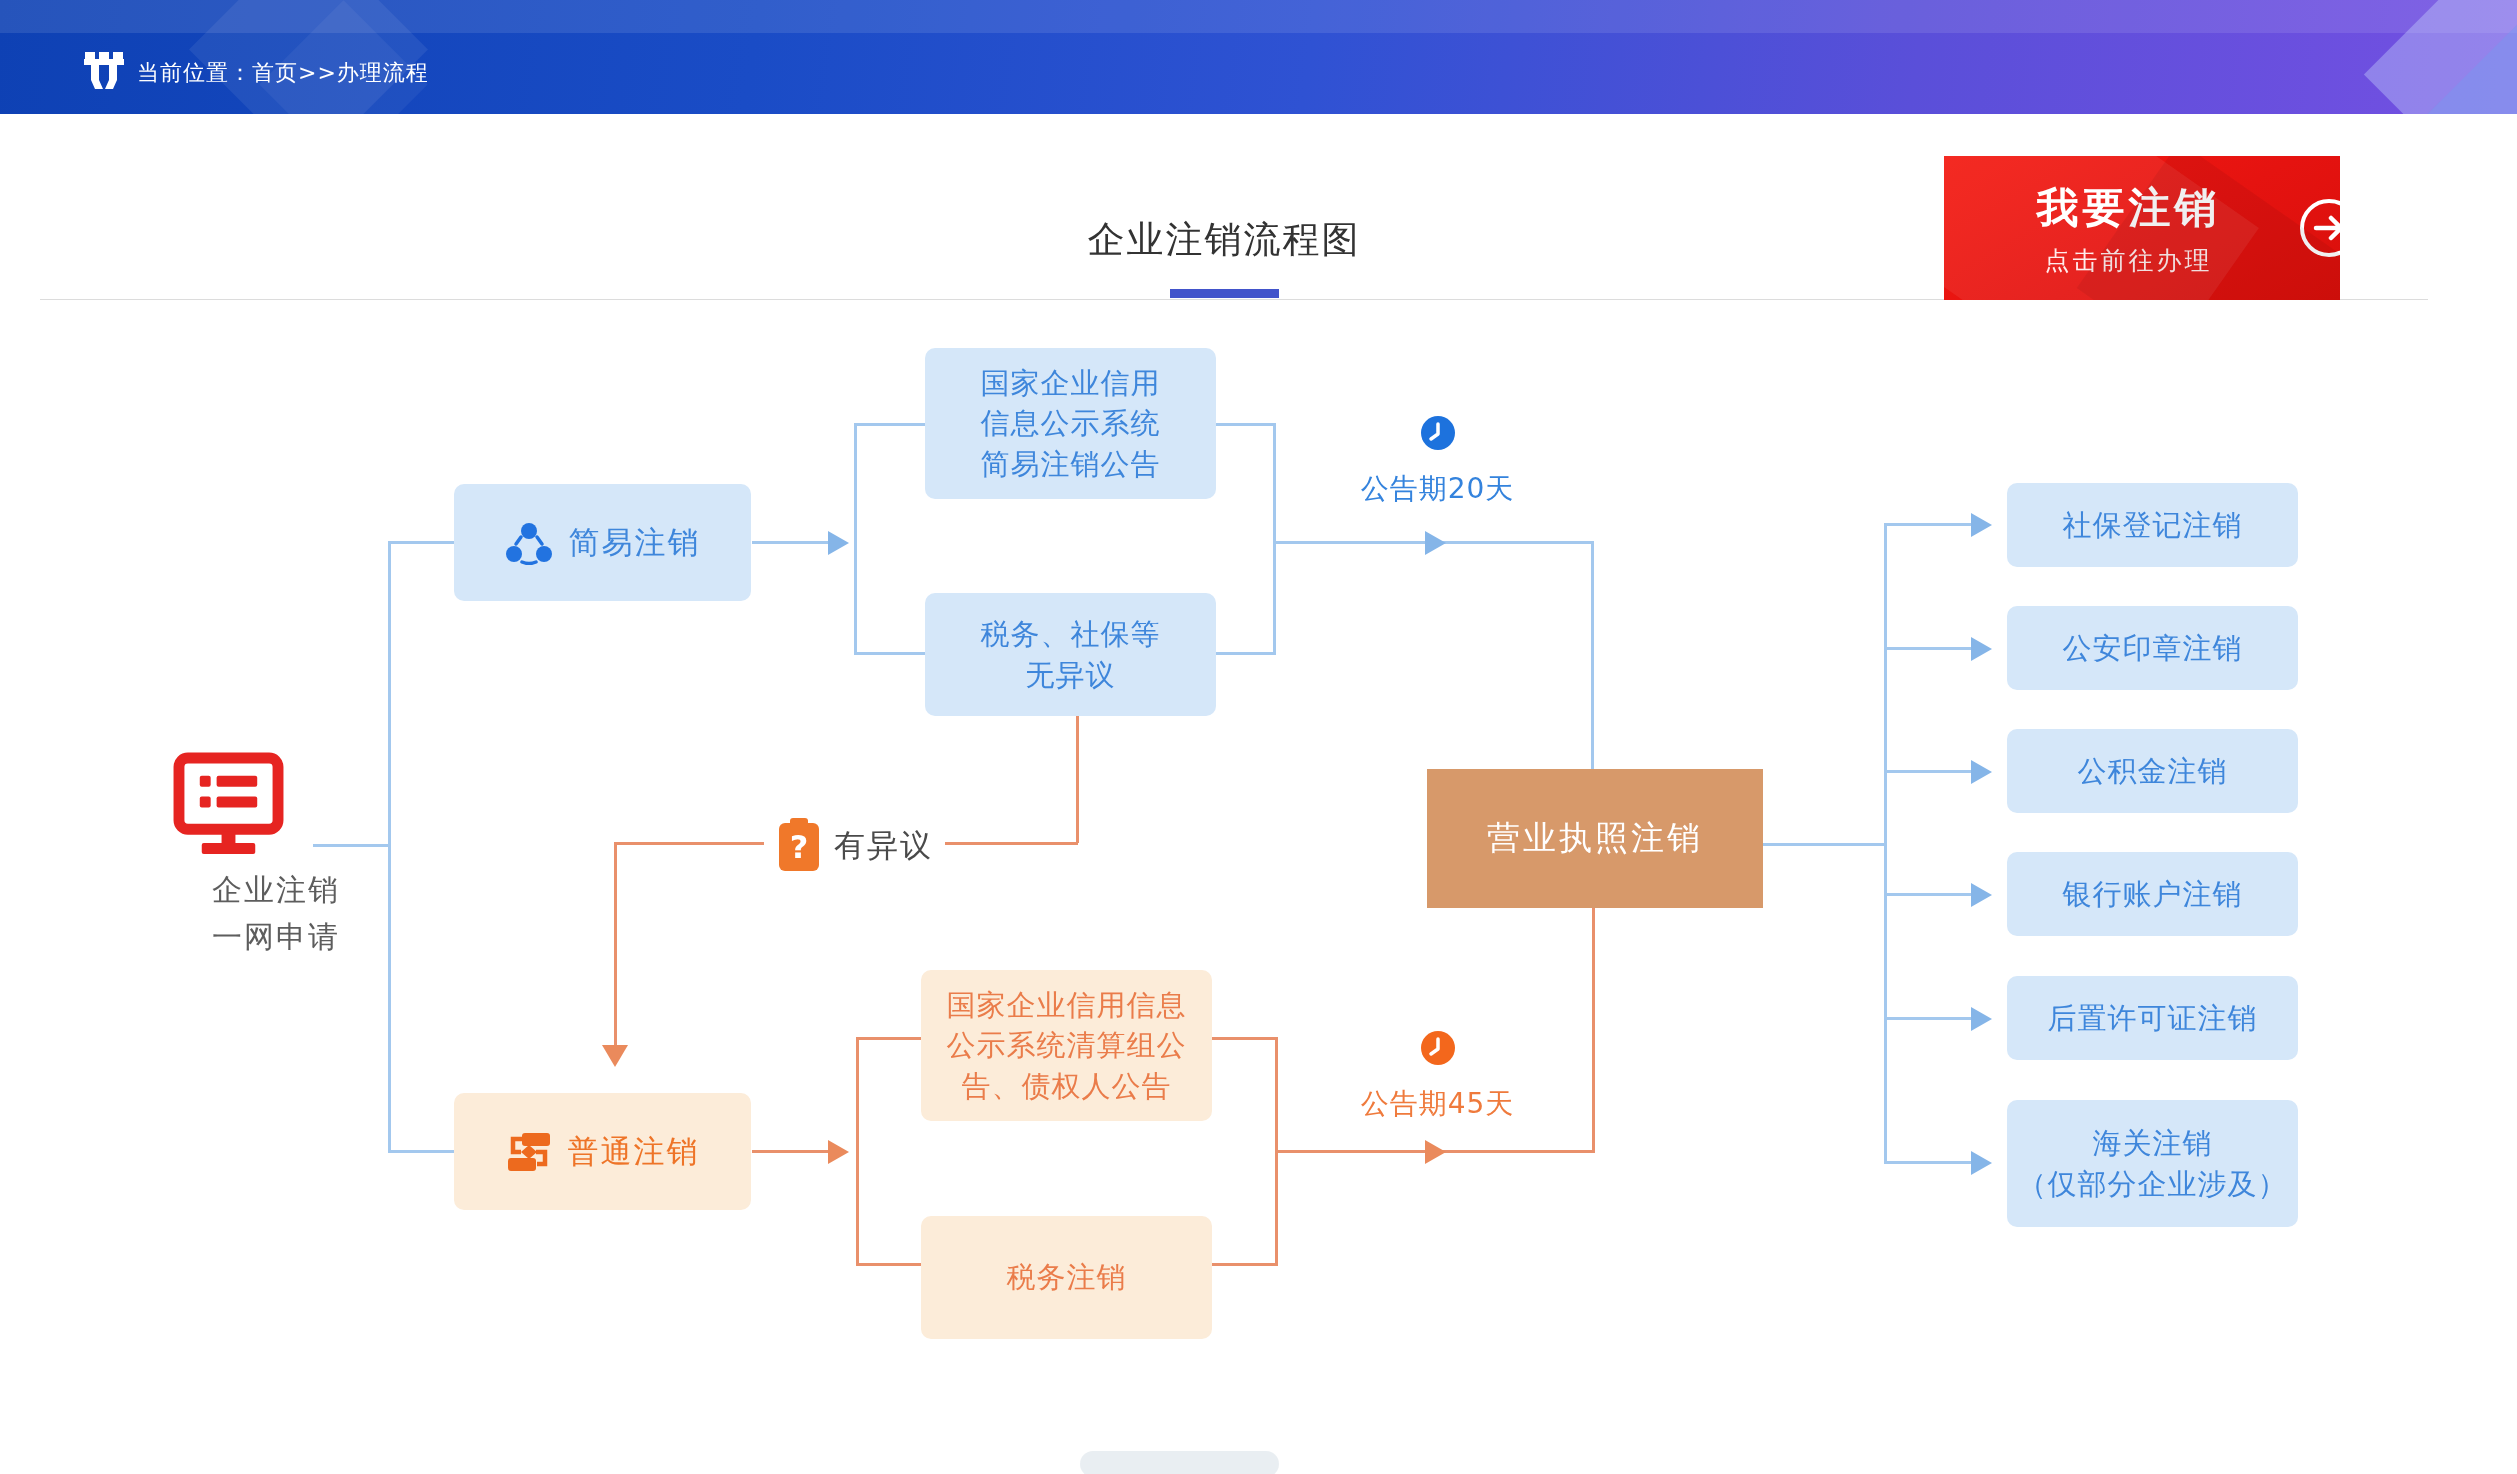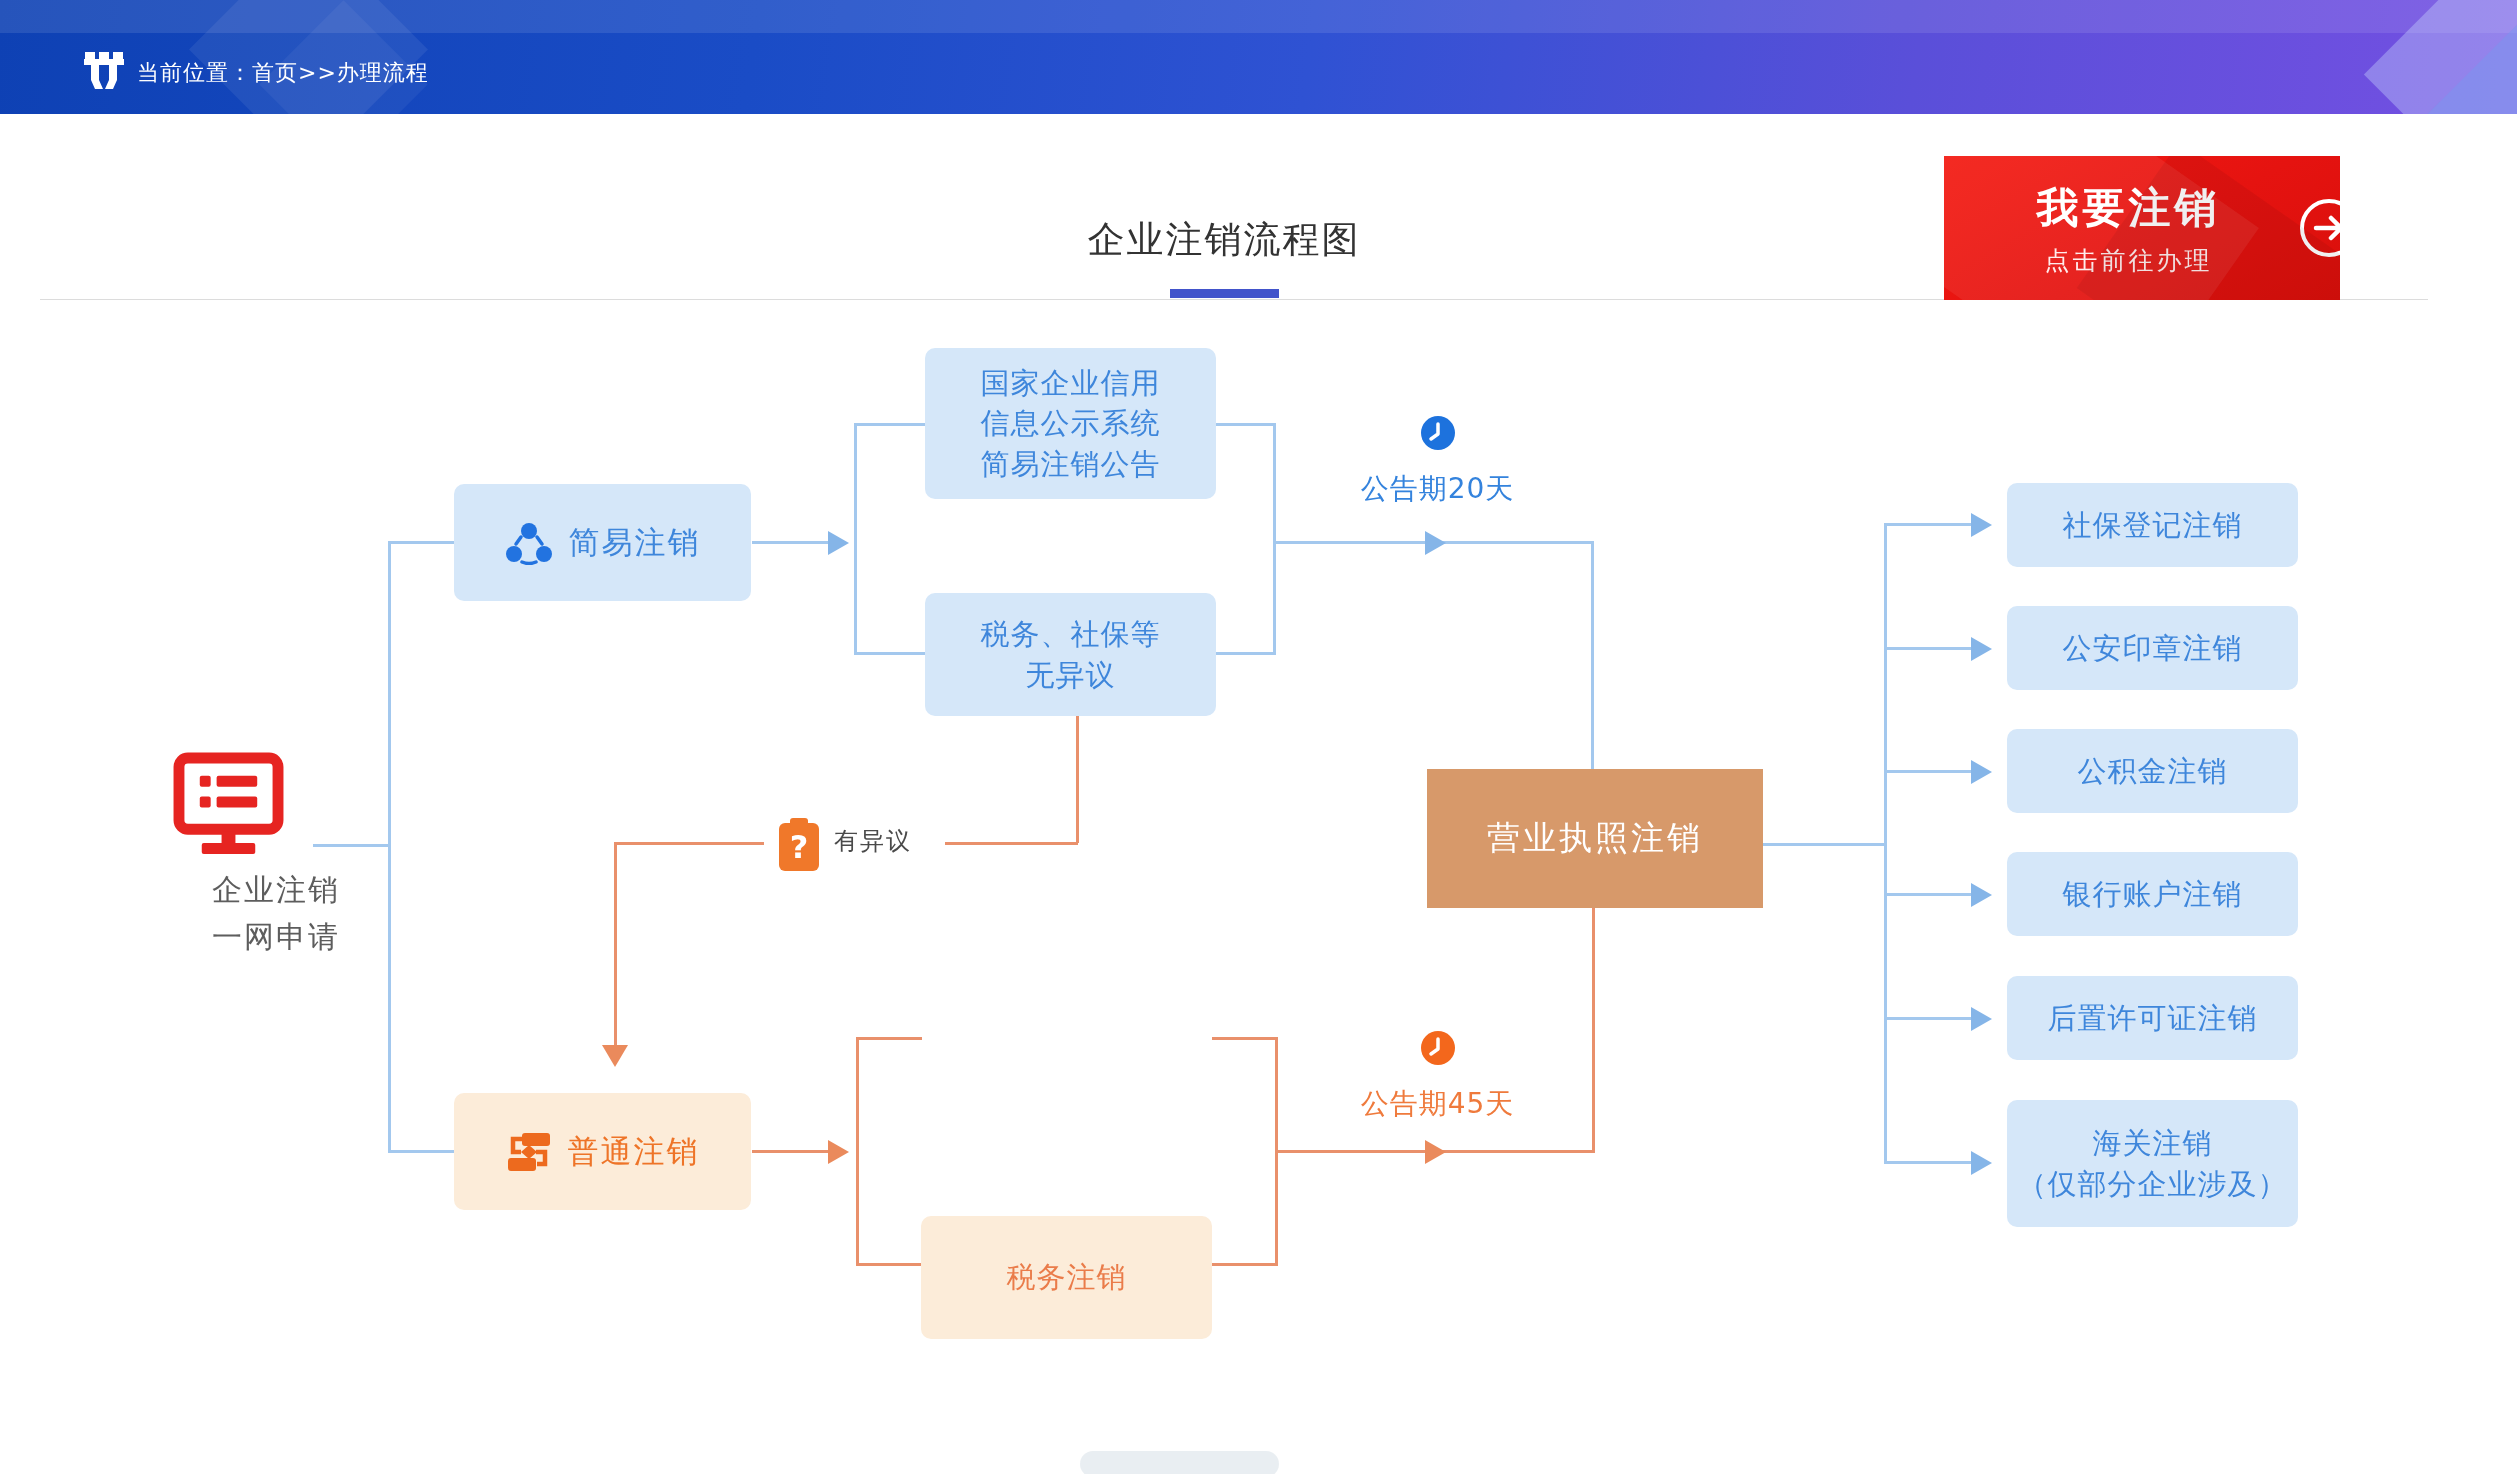--- a/index.html
+++ b/index.html
@@ -62,21 +62,21 @@
 
   .start-node { position:absolute; left:117px; top:752px; width:223px; text-align:right; }
   .start-node svg { display:block; margin:0 auto; }
   .start-label { margin-top:12px; font-size:30px; color:#5d5d5d; line-height:1.55; letter-spacing:2px; }
 
   .period { position:absolute; width:239px; text-align:center; font-size:28px; letter-spacing:1px; }
   .period.p-blue { color:#3483dd; }
   .period.p-orange { color:#ef7a3c; }
   .clock { position:absolute; width:36px; height:36px; }
 
-  .objection-label { position:absolute; left:834px; top:825px; font-size:24px; color:#4a4a4a; letter-spacing:2px; }
+  .objection-label { position:absolute; left:834px; top:825px; font-size:31px; color:#4a4a4a; letter-spacing:2px; }
   .objection-icon { position:absolute; left:776px; top:816px; width:46px; height:58px; }
 
   .scroll-hint { position:absolute; left:1080px; top:1451px; width:199px; height:26px;
                  background:#e2e8ee; border-radius:13px; opacity:.75; }
 </style>
 </head>
 <body>
 
 <div id="stage">
 
@@ -224,20 +224,23 @@
   <div class="fbox box-orange entry-box" style="left:454px;top:1093px;width:297px;height:117px;color:#ee7428">
     <svg viewBox="0 0 46 42" width="46" height="42">
       <rect x="16" y="2" width="28" height="13" rx="3" fill="#ed6a1e"></rect>
       <rect x="2" y="27" width="28" height="13" rx="3" fill="#ed6a1e"></rect>
       <path d="M16 8 H7 V21 H15 M30 21 H39 V33 H31" stroke="#ed6a1e" stroke-width="4.5" fill="none"></path>
       <path d="M23 14 l8 7 -8 7 -8 -7 z" fill="#ed6a1e"></path>
     </svg>
     <span class="etxt">普通注销</span>
   </div>
 
+  <div class="fbox box-orange step pre" style="left:921px;top:970px;width:291px;height:151px">国家企业信用信息
+公示系统清算组公
+告、债权人公告</div>
   <div class="fbox box-orange step pre" style="left:921px;top:1216px;width:291px;height:123px">税务注销</div>
 
   <div class="clock" style="left:1420px;top:1030px">
     <svg viewBox="0 0 36 36" width="36" height="36">
       <circle cx="18" cy="18" r="17" fill="#f3671c"></circle>
       <path d="M18 9 V19 L11 24" stroke="#fff" stroke-width="3.5" fill="none" stroke-linecap="round" stroke-linejoin="round"></path>
     </svg>
   </div>
   <div class="period p-orange" style="left:1318px;top:1085px">公告期45天</div>
 

